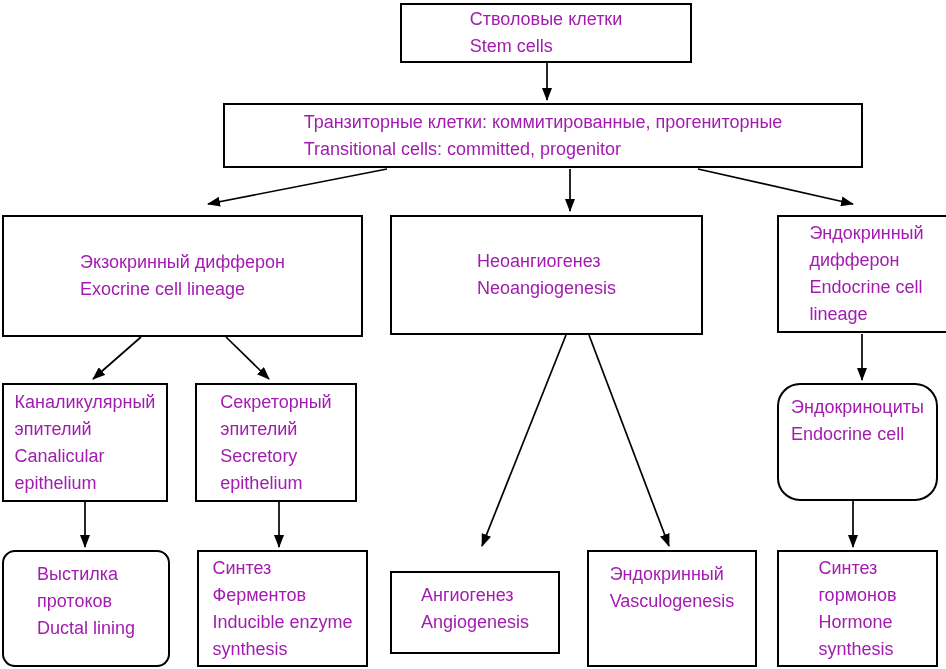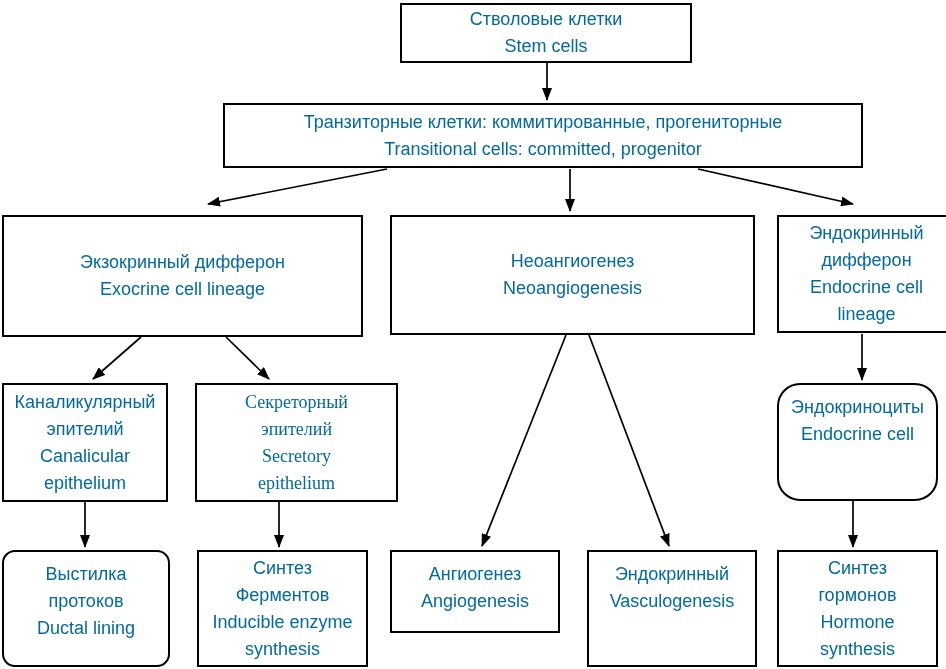--- a/index.html
+++ b/index.html
@@ -12,24 +12,23 @@
     width: 946px;
     height: 669px;
     background: #ffffff;
     overflow: hidden;
   }
   .node {
     position: absolute;
     box-sizing: border-box;
     border: 2px solid #000000;
     background: #ffffff;
-    color: #0369a1;
+    color: #a21caf;
     font-size: 18px;
     line-height: 27px;
-    text-align: center;
     white-space: pre-line;
     display: flex;
     flex-direction: column;
     justify-content: center;
     align-items: center;
     padding: 2px 4px;
   }
   .node.v-top {
     justify-content: flex-start;
     padding-top: 9px;
@@ -71,46 +70,46 @@
   </svg>
 
   <div class="node" style="left:400px; top:3px; width:292px; height:60px;">Стволовые клетки
 Stem cells</div>
 
   <div class="node" style="left:2px; top:215px; width:361px; height:122px;">Экзокринный дифферон
 Exocrine cell lineage</div>
 
   <div class="node" style="left:223px; top:103px; width:640px; height:65px;">Транзиторные клетки: коммитированные, прогениторные
 Transitional cells: committed, progenitor</div>
-  <div class="node" style="left:390px; top:215px; width:365px; height:120px;">Неоангиогенез
+  <div class="node" style="left:390px; top:215px; width:313px; height:120px;">Неоангиогенез
 Neoangiogenesis</div>
   <div class="node" style="left:777px; top:215px; width:179px; height:118px;">Эндокринный
 дифферон
 Endocrine cell
 lineage</div>
 
   <div class="node" style="left:2px; top:383px; width:166px; height:119px;">Каналикулярный
 эпителий
 Canalicular
 epithelium</div>
-  <div class="node" style="left:195px; top:383px; width:203px; height:119px;font-family:Liberation Serif, serif;">Секреторный
+  <div class="node" style="left:195px; top:383px; width:162px; height:119px;">Секреторный
 эпителий
 Secretory
 epithelium</div>
   <div class="node v-top" style="left:777px; top:383px; width:161px; height:118px;border-radius:23px;">Эндокриноциты
 Endocrine cell</div>
 
   <div class="node v-top" style="left:2px; top:550px; width:168px; height:117px;border-radius:13px;">Выстилка
 протоков
 Ductal lining</div>
   <div class="node" style="left:197px; top:550px; width:171px; height:117px;">Синтез
 Ферментов
 Inducible enzyme
 synthesis</div>
-  <div class="node v-top" style="left:390px; top:550px; width:170px; height:83px;">Ангиогенез
+  <div class="node v-top" style="left:390px; top:571px; width:170px; height:83px;">Ангиогенез
 Angiogenesis</div>
   <div class="node v-top" style="left:587px; top:550px; width:170px; height:117px;">Эндокринный
 Vasculogenesis</div>
   <div class="node" style="left:777px; top:550px; width:161px; height:117px;">Синтез
 гормонов
 Hormone
 synthesis</div>
 
 </div>
 

